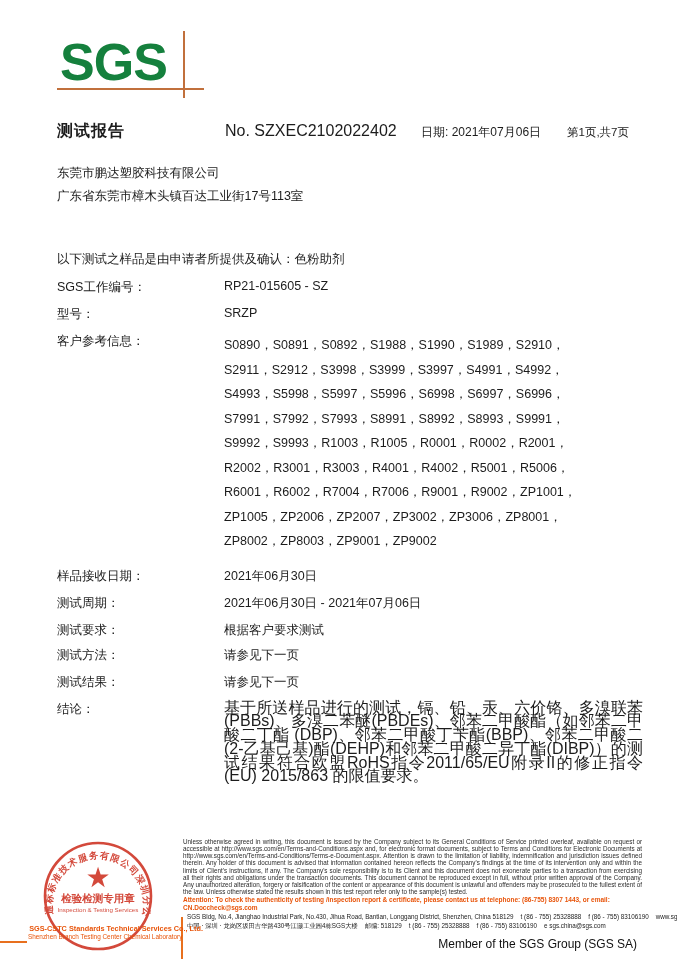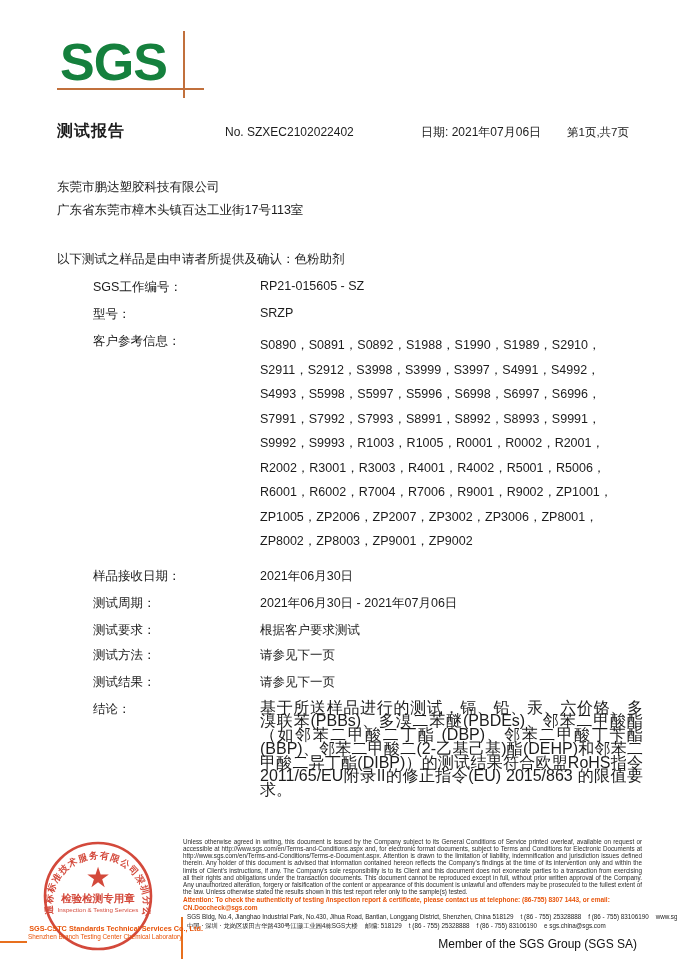--- a/index.html
+++ b/index.html
@@ -11,30 +11,30 @@
   .logo-text{
     position:absolute;left:60px;top:36px;
     font-size:52px;line-height:52px;font-weight:bold;color:#15803d;
     letter-spacing:-1px;
   }
   .logo-hline{position:absolute;left:57px;top:88px;width:147px;height:2px;background:#c1703c;}
   .logo-vline{position:absolute;left:183px;top:31px;width:2px;height:67px;background:#c1703c;}
   
   .header-row{position:absolute;top:121px;left:57px;width:585px;display:flex;align-items:baseline;}
   .doc-title{width:168px;font-size:16px;font-weight:bold;letter-spacing:1px;}
-  .report-no{width:196px;font-size:12px;}
+  .report-no{width:196px;font-size:16px;}
   .report-date{width:146px;font-size:12px;}
   .report-page{font-size:11.5px;}
   
-  .applicant{position:absolute;top:176px;left:57px;font-size:12.5px;line-height:23px;}
+  .applicant{position:absolute;top:162px;left:57px;font-size:12.5px;line-height:23px;}
   
   .main{position:absolute;top:251px;left:57px;width:586px;font-size:12.5px;}
   .intro{margin:0 0 11px 0;}
   .kv{display:flex;margin-bottom:10px;}
-  .kv .label{width:167px;flex-shrink:0;margin-left:36px;}
+  .kv .label{width:167px;flex-shrink:0;}
   .kv .value{flex:1;}
   .ref-lines div{line-height:24.5px;}
   .kv.conclusion{margin-top:2px;}
   .kv.conclusion .value{font-size:16px;line-height:13.8px;width:420px;text-align:justify;}
   .gap-md{height:4px;}
   
   .fineprint{position:absolute;left:183px;top:838px;width:459px;}
   .disclaimer{font-size:6.3px;line-height:7.15px;color:#2b2b2b;text-align:justify;}
   .attention{font-size:6.5px;line-height:7.4px;color:#e8540a;font-weight:bold;margin-top:1px;}
   .addr{margin-top:2px;font-size:6.3px;color:#1c1c1c;padding-left:4px;}

